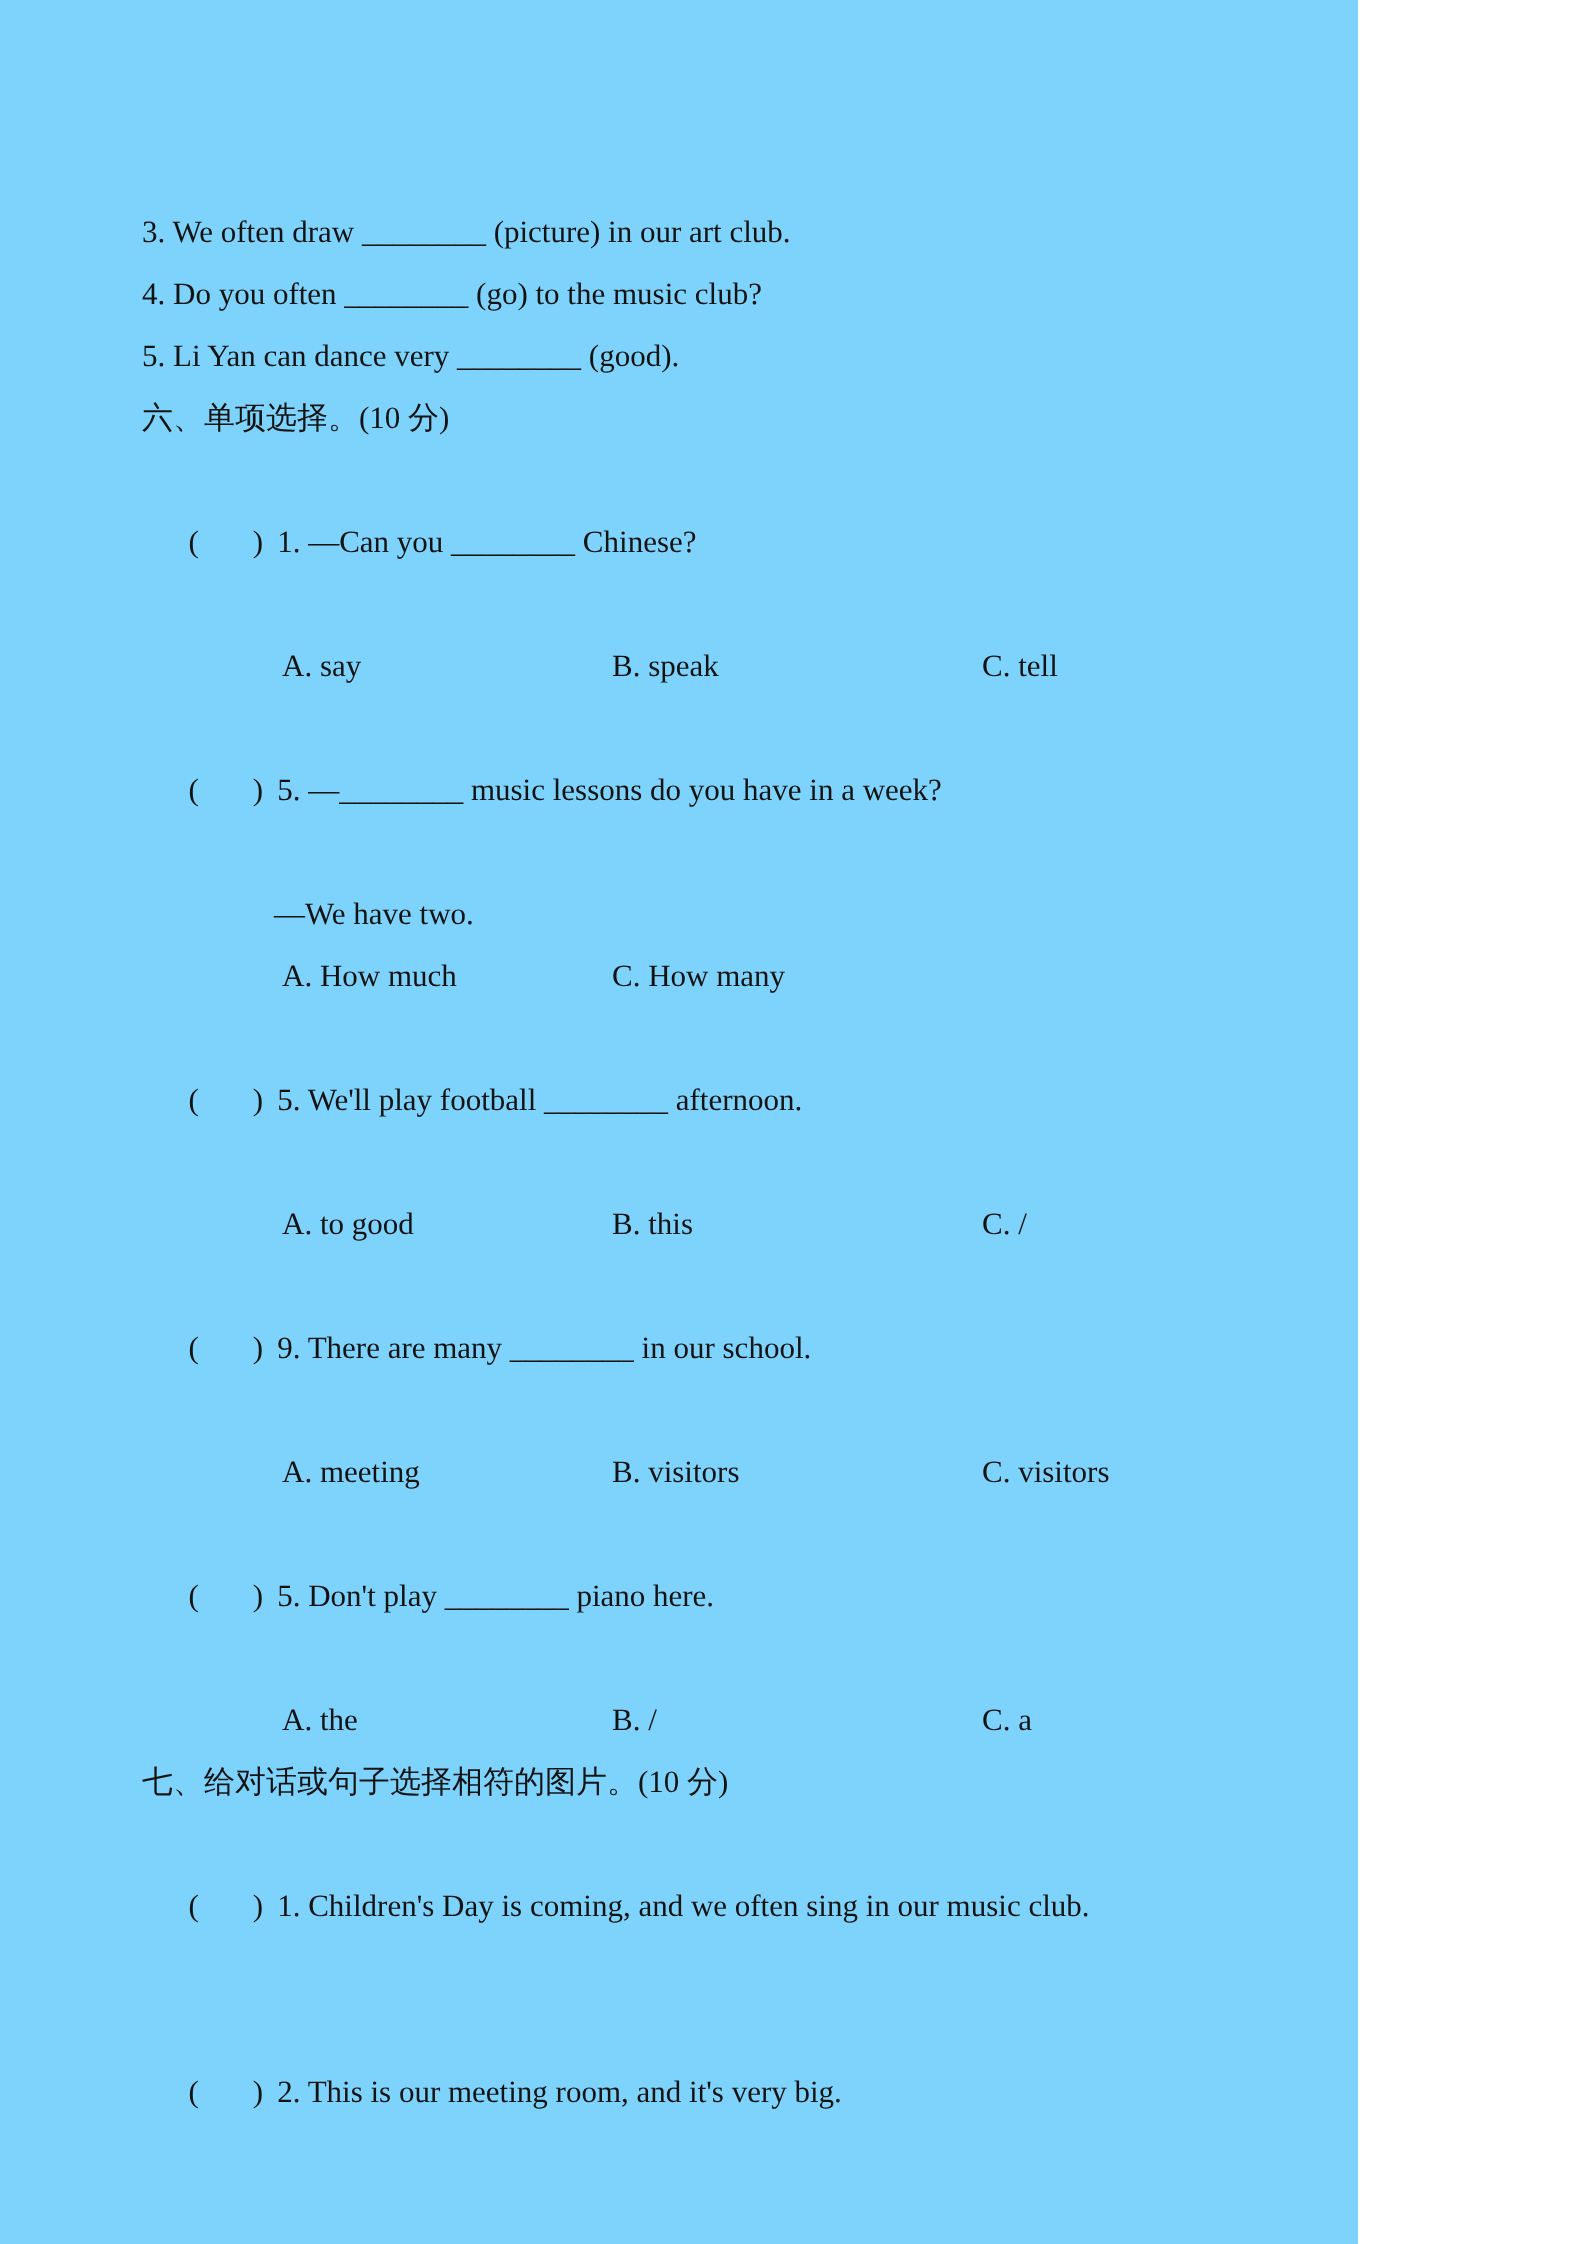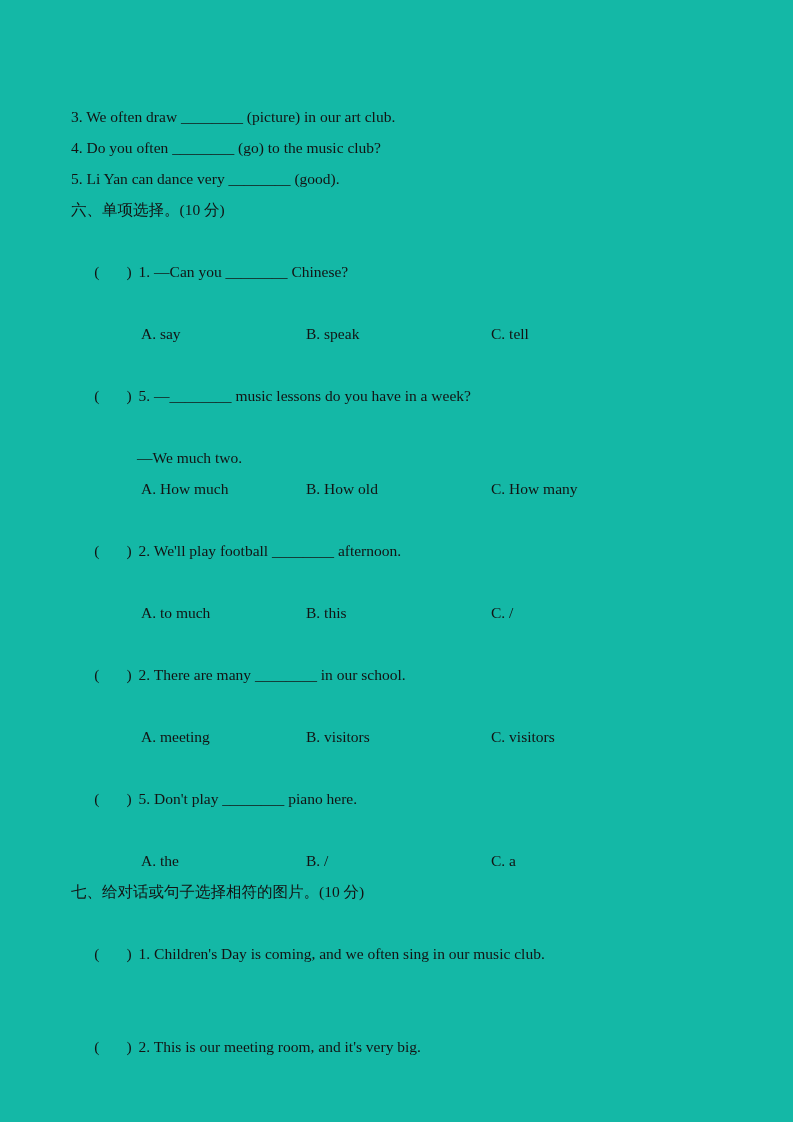--- a/index.html
+++ b/index.html
@@ -5,22 +5,22 @@
   * { box-sizing: border-box; }
   html, body { margin: 0; padding: 0; }
   body {
     width: 793px; height: 1122px;
     background: #ffffff;
     color: #131313;
     font-family: "Liberation Serif", "DejaVu Serif", serif;
   }
   .page {
     position: relative;
-    width: 793px; height: 1122px;
-    background: #14b8a6;
+    width: 679px; height: 1122px;
+    background: #7dd3fc;
     overflow: hidden;
     text-decoration: underline;
   }
   .content {
     position: absolute;
     left: 71px; top: 101px;
     width: 656px;
     font-size: 15.5px;
     line-height: 31px;
   }
@@ -51,38 +51,37 @@
     </div>
     <div class="line opts">
       <span class="opt-a">A. say</span>
       <span class="opt-b">B. speak</span>
       <span class="opt-c">C. tell</span>
     </div>
 
     <div class="line">
       <span class="paren">(<span class="pgap"></span>)</span><span class="stem">5. —________ music lessons do you have in a week?</span>
     </div>
-    <div class="line reply">—We much two.</div>
+    <div class="line reply">—We have two.</div>
     <div class="line opts">
       <span class="opt-a">A. How much</span>
-      <span class="opt-b">B. How old</span>
       <span class="opt-c">C. How many</span>
     </div>
 
     <div class="line">
-      <span class="paren">(<span class="pgap"></span>)</span><span class="stem">2. We'll play football ________ afternoon.</span>
+      <span class="paren">(<span class="pgap"></span>)</span><span class="stem">5. We'll play football ________ afternoon.</span>
     </div>
     <div class="line opts">
-      <span class="opt-a">A. to much</span>
+      <span class="opt-a">A. to good</span>
       <span class="opt-b">B. this</span>
       <span class="opt-c">C. /</span>
     </div>
 
     <div class="line">
-      <span class="paren">(<span class="pgap"></span>)</span><span class="stem">2. There are many ________ in our school.</span>
+      <span class="paren">(<span class="pgap"></span>)</span><span class="stem">9. There are many ________ in our school.</span>
     </div>
     <div class="line opts">
       <span class="opt-a">A. meeting</span>
       <span class="opt-b">B. visitors</span>
       <span class="opt-c">C. visitors</span>
     </div>
 
     <div class="line">
       <span class="paren">(<span class="pgap"></span>)</span><span class="stem">5. Don't play ________ piano here.</span>
     </div>

